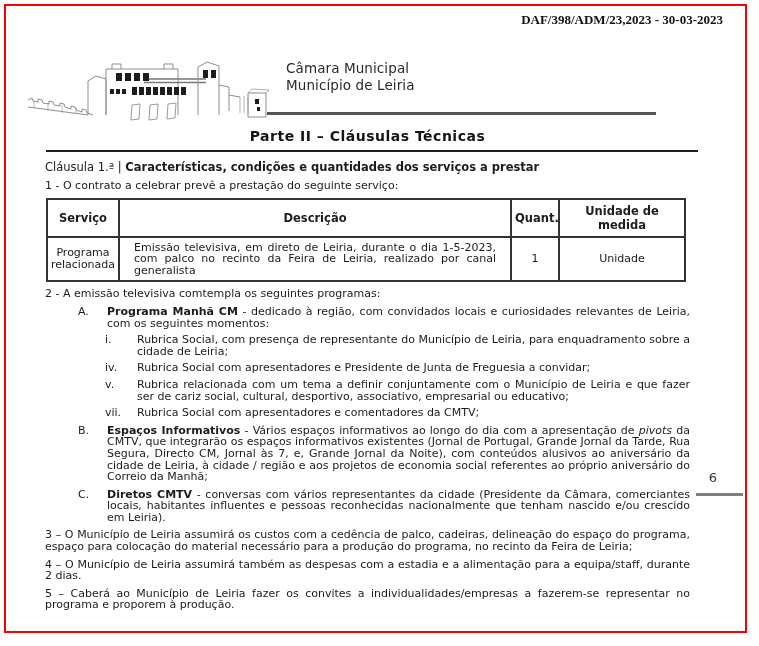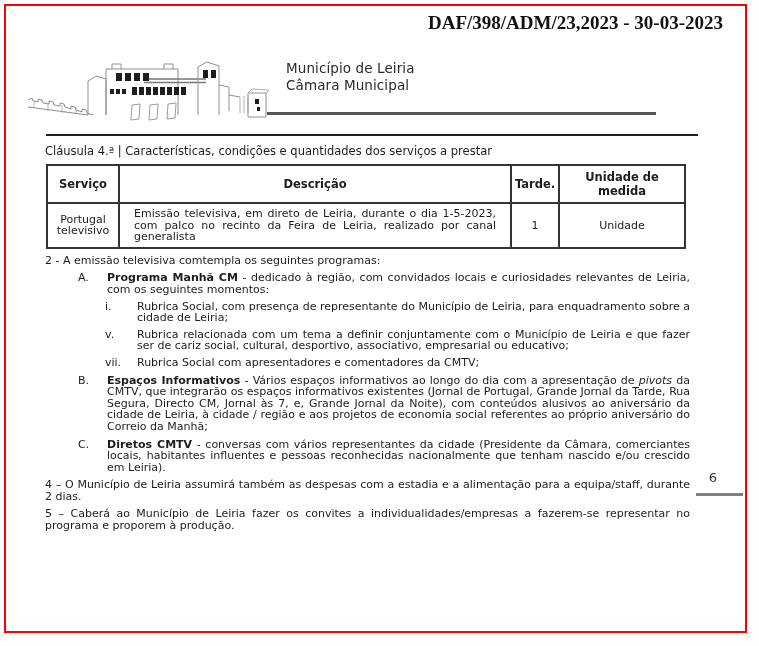--- a/index.html
+++ b/index.html
@@ -6,35 +6,35 @@
   body{
     width:759px;height:646px;background:#ffffff;position:relative;overflow:hidden;
     font-family:"DejaVu Sans",sans-serif;color:var(--text,#1c1c1c);
   }
   .frame{
     position:absolute;left:4px;top:4px;width:743px;height:629px;
     border:2px solid var(--frame,#fa0000);box-sizing:border-box;
   }
   .doc-ref{
     position:absolute;top:12px;right:36px;
-    font-family:"Liberation Serif",serif;font-weight:700;font-size:19px;color:#111;
+    font-family:"Liberation Serif",serif;font-weight:700;font-size:13px;color:#111;
   }
   .castle{position:absolute;left:26px;top:55px;}
   .org{
     position:absolute;left:286px;top:60px;
     font-size:13.5px;line-height:17px;color:#2a2a2a;letter-spacing:.1px;
   }
   .org-rule{position:absolute;left:267px;top:112px;width:389px;height:3px;background:var(--rule,#555555);}
   .content{position:absolute;left:45px;top:128px;width:645px;}
   .title{
     text-align:center;font-weight:700;font-size:14px;letter-spacing:.5px;color:#151515;
   }
   .title-rule{margin-top:6px;height:2px;background:#1f1f1f;width:652px;margin-left:1px;}
   .clausula{margin:8px 0 0 0;font-size:11.5px;}
-  .clausula b{font-weight:400;}
+  .clausula b{font-weight:700;}
   p.body{margin:6px 0 0 0;font-size:11px;line-height:11.6px;text-align:justify;}
   table{border-collapse:collapse;margin:6px 0 0 1px;table-layout:fixed;width:638px;}
   th,td{border:2px solid #333;box-sizing:border-box;margin-left:29px;}
   th{font-size:11.5px;font-weight:700;text-align:center;padding:4px 3px;}
   td{font-size:11px;line-height:11.6px;padding:4px 14px;vertical-align:middle;}
   td.c-serv{text-align:center;padding:4px 2px;}
   td.c-desc{text-align:justify;}
   td.c-qty,td.c-unit{text-align:center;}
   .program{display:flex;margin:6px 0 0 33px;font-size:11px;line-height:11.6px;}
   .p-label{flex:0 0 29px;}
@@ -89,68 +89,74 @@
         <rect x="148" y="32" width="5" height="8"></rect>
         <rect x="155" y="32" width="5" height="8"></rect>
       <rect x="177" y="15" width="5" height="8"></rect>
         <rect x="185" y="15" width="5" height="8"></rect>
       <rect x="229" y="44" width="4" height="5"></rect>
         <rect x="231" y="52" width="3" height="4"></rect>
     </g>
   </svg>
 
   <div class="org">
+    <div>Câmara Municipal</div>
     <div>Município de Leiria</div>
-    <div>Câmara Municipal</div>
   </div>
   <div class="org-rule"></div>
 
   <div class="content">
 
+    <div class="title">Parte II – Cláusulas Técnicas</div>
     <div class="title-rule"></div>
 
-    <p class="clausula"><span>Cláusula 4.ª | </span><b>Características, condições e quantidades dos serviços a prestar</b></p>
+    <p class="clausula"><span>Cláusula 1.ª | </span><b>Características, condições e quantidades dos serviços a prestar</b></p>
 
+    <p class="body">1 - O contrato a celebrar prevê a prestação do seguinte serviço:</p>
 
     <table>
       <colgroup>
           <col style="width:72px">
           <col style="width:392px">
           <col style="width:48px">
           <col style="width:126px">
         </colgroup>
       <thead>
         <tr>
           <th>Serviço</th>
           <th>Descrição</th>
-          <th>Tarde.</th>
+          <th>Quant.</th>
           <th>Unidade de medida</th>
         </tr>
       </thead>
       <tbody>
         <tr>
-          <td class="c-serv">Portugal televisivo</td>
+          <td class="c-serv">Programa relacionada</td>
           <td class="c-desc">Emissão televisiva, em direto de Leiria, durante o dia 1-5-2023, com palco no recinto da Feira de Leiria, realizado por canal generalista</td>
           <td class="c-qty">1</td>
           <td class="c-unit">Unidade</td>
         </tr>
       </tbody>
     </table>
 
     <p class="body">2 - A emissão televisiva comtempla os seguintes programas:</p>
 
     <div class="program">
       <span class="p-label">A.</span>
       <div class="p-text"><b>Programa Manhã CM</b><span> - dedicado à região, com convidados locais e curiosidades relevantes de Leiria, com os seguintes momentos:</span></div>
     </div>
 
     <div class="moments">
       <div class="moment">
         <span class="m-num">i.</span>
         <div class="m-text"><i></i><span>Rubrica Social, com presença de representante do Município de Leiria, para enquadramento sobre a cidade de Leiria;</span></div>
+      </div>
+      <div class="moment">
+        <span class="m-num">iv.</span>
+        <div class="m-text"><i></i><span>Rubrica Social com apresentadores e Presidente de Junta de Freguesia a convidar;</span></div>
       </div>
       <div class="moment">
         <span class="m-num">v.</span>
         <div class="m-text"><i></i><span>Rubrica relacionada com um tema a definir conjuntamente com o Município de Leiria e que fazer ser de cariz social, cultural, desportivo, associativo, empresarial ou educativo;</span></div>
       </div>
       <div class="moment">
         <span class="m-num">vii.</span>
         <div class="m-text"><i></i><span>Rubrica Social com apresentadores e comentadores da CMTV;</span></div>
       </div>
     </div>
@@ -158,20 +164,21 @@
     <div class="program">
       <span class="p-label">B.</span>
       <div class="p-text"><b>Espaços Informativos</b><span> - Vários espaços informativos ao longo do dia com a apresentação de </span><i>pivots</i><span> da CMTV, que integrarão os espaços informativos existentes (Jornal de Portugal, Grande Jornal da Tarde, Rua Segura, Directo CM, Jornal às 7, e, Grande Jornal da Noite), com conteúdos alusivos ao aniversário da cidade de Leiria, à cidade / região e aos projetos de economia social referentes ao próprio aniversário do Correio da Manhã;</span></div>
     </div>
 
     <div class="program">
       <span class="p-label">C.</span>
       <div class="p-text"><b>Diretos CMTV</b><span> - conversas com vários representantes da cidade (Presidente da Câmara, comerciantes locais, habitantes influentes e pessoas reconhecidas nacionalmente que tenham nascido e/ou crescido em Leiria).</span></div>
     </div>
 
+    <p class="body">3 – O Município de Leiria assumirá os custos com a cedência de palco, cadeiras, delineação do espaço do programa, espaço para colocação do material necessário para a produção do programa, no recinto da Feira de Leiria;</p>
     <p class="body">4 – O Município de Leiria assumirá também as despesas com a estadia e a alimentação para a equipa/staff, durante 2 dias.</p>
     <p class="body">5 – Caberá ao Município de Leiria fazer os convites a individualidades/empresas a fazerem-se representar no programa e proporem à produção.</p>
 
   </div>
 
   <div class="page-num">6</div>
   <div class="page-num-rule"></div>
 
 </div>
 

